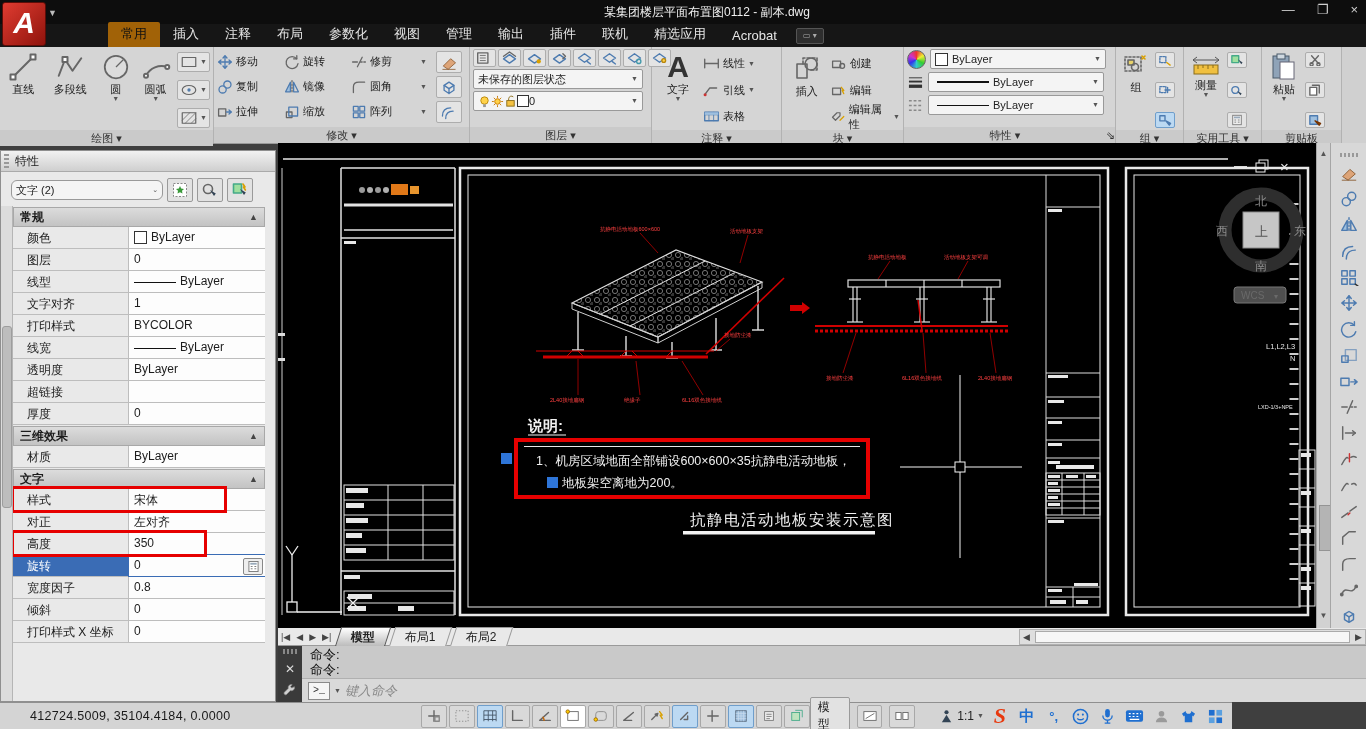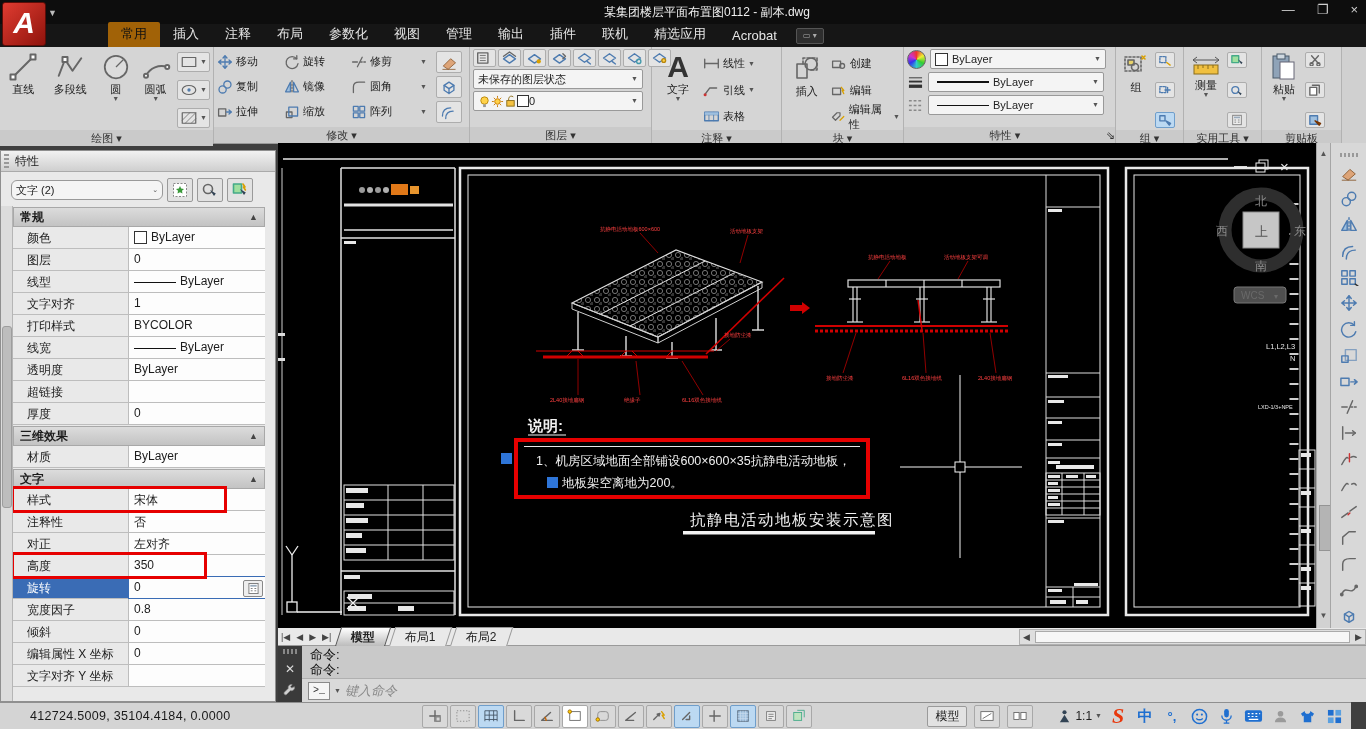--- a/index.html
+++ b/index.html
@@ -86,21 +86,21 @@
   #cmd{left:278px;top:646px;width:1088px;height:56px;background:#d9d9d9;display:flex;}
   #cmdstrip{width:24px;background:#3a3a3a;color:#ddd;display:flex;flex-direction:column;align-items:center;}
   #cmdgrip{width:14px;height:5px;margin-top:3px;background:repeating-linear-gradient(90deg,#888 0 2px,transparent 2px 4px);}
   #cmdmain{flex:1;display:flex;flex-direction:column;}
   #cmdhist{flex:1;background:#c9c9c9;border-bottom:1px solid #b0b0b0;font-size:13px;color:#111;padding:1px 8px;line-height:15px;}
   #cmdinput{height:24px;display:flex;align-items:center;gap:4px;padding-left:6px;background:#d9d9d9;}
   #promptbox{width:20px;height:16px;background:#f5f5f5;border:1px solid #8a8a8a;color:#333;font-size:10px;
     font-family:"Liberation Mono",monospace;text-align:center;line-height:15px;}
   #cmdph{font-style:italic;color:#8a8a8a;font-size:13px;}
   
-  #statusbar{left:0;top:702px;width:1351px;height:27px;background:#d4d4d4;border-top:1px solid #8f8f8f;
+  #statusbar{left:0;top:702px;width:1232px;height:27px;background:#d4d4d4;border-top:1px solid #8f8f8f;
     display:flex;align-items:center;font-size:12px;color:#222;box-sizing:border-box;}
   #coords{width:240px;padding-left:30px;font-size:12.5px;color:#1a1a1a;letter-spacing:.3px;}
   .sic{width:24px;height:21px;border:1px solid #a8a8a8;background:#d9d9d9;margin-left:2px;
     display:flex;align-items:center;justify-content:center;border-radius:2px;}
   .sic.on{background:#bcd9f2;border-color:#6f9ecb;}
   .sic.press{background:#fff;}
   #stright{margin-left:auto;display:flex;align-items:center;gap:5px;padding-right:6px;}
   #stmodel{border:1px solid #9a9a9a;background:#e2e2e2;padding:1px 7px;border-radius:2px;}
   .sg{width:22px;height:22px;display:flex;align-items:center;justify-content:center;font-weight:bold;}
   #sgS{color:#e8380d;font-size:22px;font-style:italic;font-family:"Liberation Serif",serif;}
@@ -1082,24 +1082,20 @@
     <div class="shead">
         <span>文字</span>
         <span class="arr">▲</span>
       </div>
     <div class="prow">
         <div class="plabel">样式</div>
         <div class="pval">宋体</div>
         <div class="redring"></div>
       </div>
     <div class="prow">
-        <div class="plabel">注释性</div>
-        <div class="pval">否</div>
-      </div>
-    <div class="prow">
         <div class="plabel">对正</div>
         <div class="pval">左对齐</div>
       </div>
     <div class="prow">
         <div class="plabel">高度</div>
         <div class="pval">350</div>
         <div class="redring" style="right:58px"></div>
       </div>
     <div class="prow sel">
         <div class="plabel">旋转</div>
@@ -1116,26 +1112,22 @@
       </div>
     <div class="prow">
         <div class="plabel">宽度因子</div>
         <div class="pval">0.8</div>
       </div>
     <div class="prow">
         <div class="plabel">倾斜</div>
         <div class="pval">0</div>
       </div>
     <div class="prow">
-        <div class="plabel">编辑属性 X 坐标</div>
+        <div class="plabel">打印样式 X 坐标</div>
         <div class="pval">0</div>
-      </div>
-    <div class="prow">
-        <div class="plabel">文字对齐 Y 坐标</div>
-        <div class="pval"></div>
       </div>
   </div>
 </div>
 
 <div id="tabsrow" class="abs">
   <span class="tnav">|◀</span>
   <span class="tnav">◀</span>
   <span class="tnav">▶</span>
   <span class="tnav">▶|</span>
   <div class="ltab active"><span>模型</span></div>

